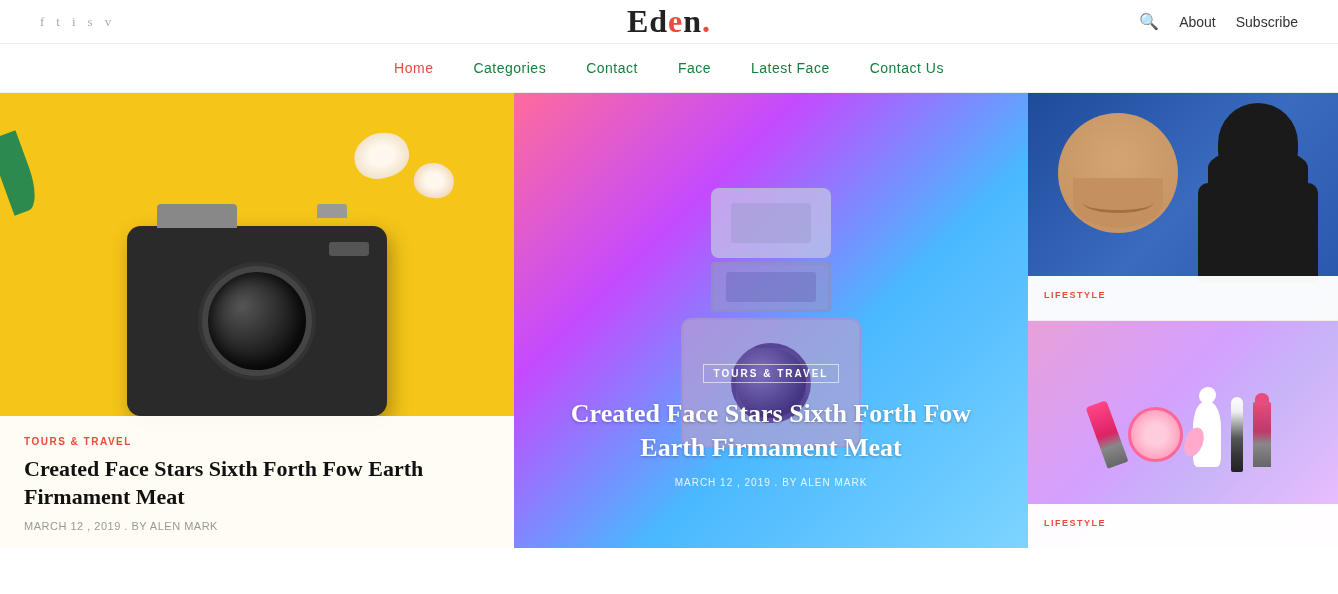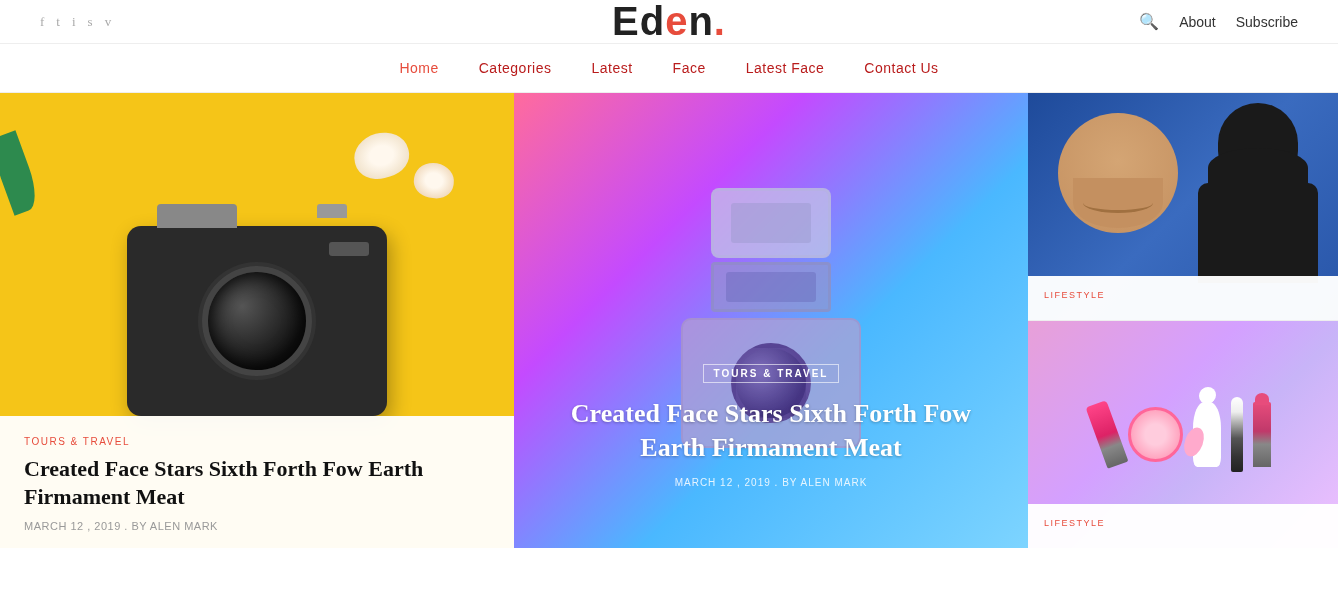--- a/index.html
+++ b/index.html
@@ -18,22 +18,22 @@
       gap: 12px;
       align-items: center;
     }
     .social-icon {
       color: #aaa;
       font-size: 13px;
       cursor: pointer;
       text-decoration: none;
     }
     .logo {
-      font-family: Liberation Sans, sans-serif;
-      font-size: 40px;
+      font-family: Liberation Serif, serif;
+      font-size: 32px;
       font-weight: bold;
       letter-spacing: 1px;
       color: #222;
       position: absolute;
       left: 50%;
       transform: translateX(-50%);
     }
     .logo span.red-dot {
       color: #e74c3c;
     }
@@ -60,21 +60,21 @@
       display: flex;
       justify-content: center;
       align-items: center;
       gap: 40px;
       padding: 16px 0;
       border-bottom: 1px solid #eee;
     }
     .nav-item {
       font-family: Arial, sans-serif;
       font-size: 14px;
-      color: #b91c1c;
+      color: #15803d;
       text-decoration: none;
       cursor: pointer;
       letter-spacing: 0.5px;
     }
     .nav-item.active {
       color: #e74c3c;
     }
 
     
     .main-grid {
@@ -105,21 +105,21 @@
       position: absolute;
       bottom: 0;
       left: 0;
       right: 0;
       background: rgba(255,255,255,0.95);
       padding: 20px 24px 16px;
     }
     .category-tag {
       font-family: Arial, sans-serif;
       font-size: 10px;
-      font-weight: normal;
+      font-weight: bold;
       color: #e74c3c;
       letter-spacing: 1.5px;
       text-transform: uppercase;
       margin-bottom: 8px;
     }
     .card-title {
       font-family: Georgia, serif;
       font-size: 22px;
       font-weight: bold;
       line-height: 1.3;
@@ -424,21 +424,21 @@
   <div class="header-right">
     <span class="search-icon-btn">🔍</span>
     <a class="header-link">About</a>
     <a class="header-link">Subscribe</a>
   </div>
 </div>
 
 <nav class="nav-bar">
   <a class="nav-item active">Home</a>
   <a class="nav-item">Categories</a>
-  <a class="nav-item">Latest</a>
+  <a class="nav-item">Contact</a>
   <a class="nav-item">Face</a>
   <a class="nav-item">Latest Face</a>
   <a class="nav-item">Contact Us</a>
 </nav>
 
 <div class="main-grid">
 
   <div class="card-left">
     <div class="bg-image">
 

